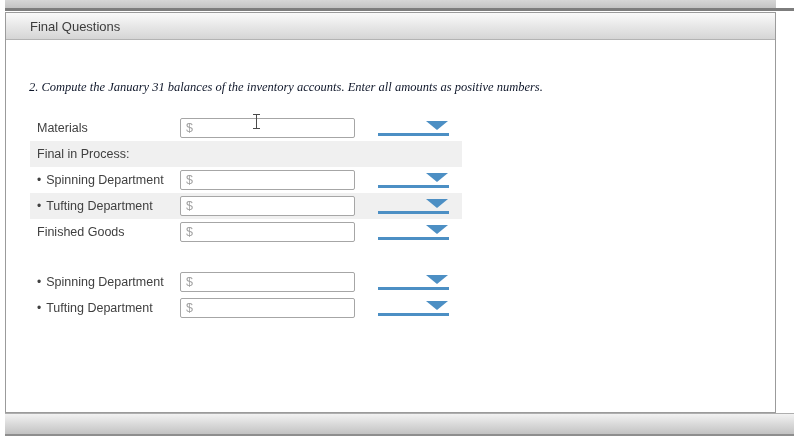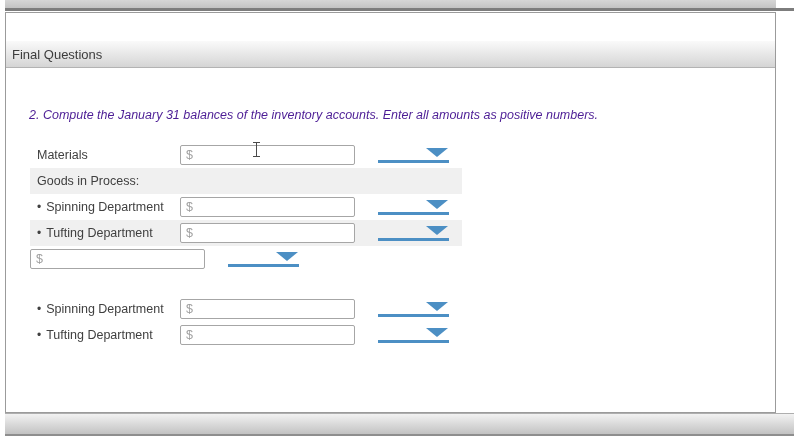--- a/index.html
+++ b/index.html
@@ -11,24 +11,24 @@
   .top-strip { position:absolute; left:5px; top:0; width:771px; height:8px;
                background:linear-gradient(#d6d6d6,#c3c3c3); }
   .top-rule  { position:absolute; left:5px; top:8px; width:789px; height:3px;
                background:#7d7d7d; }
 
   
   .panel { position:absolute; left:5px; top:12px; width:771px; height:401px;
            border:1px solid #9b9b9b; background:#fff; }
   .panel-header { height:27px; background:linear-gradient(#fafafa,#d5d5d5);
                   border-bottom:1px solid #b3b3b3; display:flex; align-items:center;
-                  padding-left:6px; font-size:13px; color:#3c3c3c;margin-top:28px; }
+                  padding-left:24px; font-size:13px; color:#3c3c3c; }
   .panel-body { position:relative; padding-top:40px; }
 
-  .prompt { font-style:italic; font-size:12.5px; color:#4c1d95; margin-left:23px; }
+  .prompt { font-style:italic; font-size:12.5px; color:#0f172a; margin-left:23px;font-family:Liberation Serif, serif; }
   .prompt-q3 { margin-top:41px; }
 
   .rows { margin-top:20px; }
   .rows-q3 { margin-top:24px; }
   .row { display:flex; align-items:center; height:26px; width:432px; margin-left:24px; }
   .row.shaded { background:#f0f0f0; }
   .label-cell { width:150px; padding-left:7px; font-size:12.5px; color:#404040;
                 display:flex; align-items:center; }
   .bullet { margin-right:5px; font-size:12px; color:#404040; }
   .input-box { width:175px; height:20px; border:1px solid #a6a6a6; border-radius:2px;
@@ -87,21 +87,21 @@
             <span class="dollar">$</span>
             <input value="" style="">
           </div>
           <div class="dropdown">
             <span class="tri"></span>
           </div>
         </div>
 
         <div class="row shaded">
           <div class="label-cell">
-            <span>Goods in Process:</span>
+            <span>Final in Process:</span>
           </div>
         </div>
 
         <div class="row">
           <div class="label-cell">
             <span class="bullet">•</span>
             <span>Spinning Department</span>
           </div>
           <div class="input-box">
             <span class="dollar">$</span>
@@ -120,20 +120,23 @@
           <div class="input-box">
             <span class="dollar">$</span>
             <input value="" style="">
           </div>
           <div class="dropdown">
             <span class="tri"></span>
           </div>
         </div>
 
         <div class="row">
+          <div class="label-cell">
+            <span>Finished Goods</span>
+          </div>
           <div class="input-box">
             <span class="dollar">$</span>
             <input value="" style="">
           </div>
           <div class="dropdown">
             <span class="tri"></span>
           </div>
         </div>
 
       </div>

